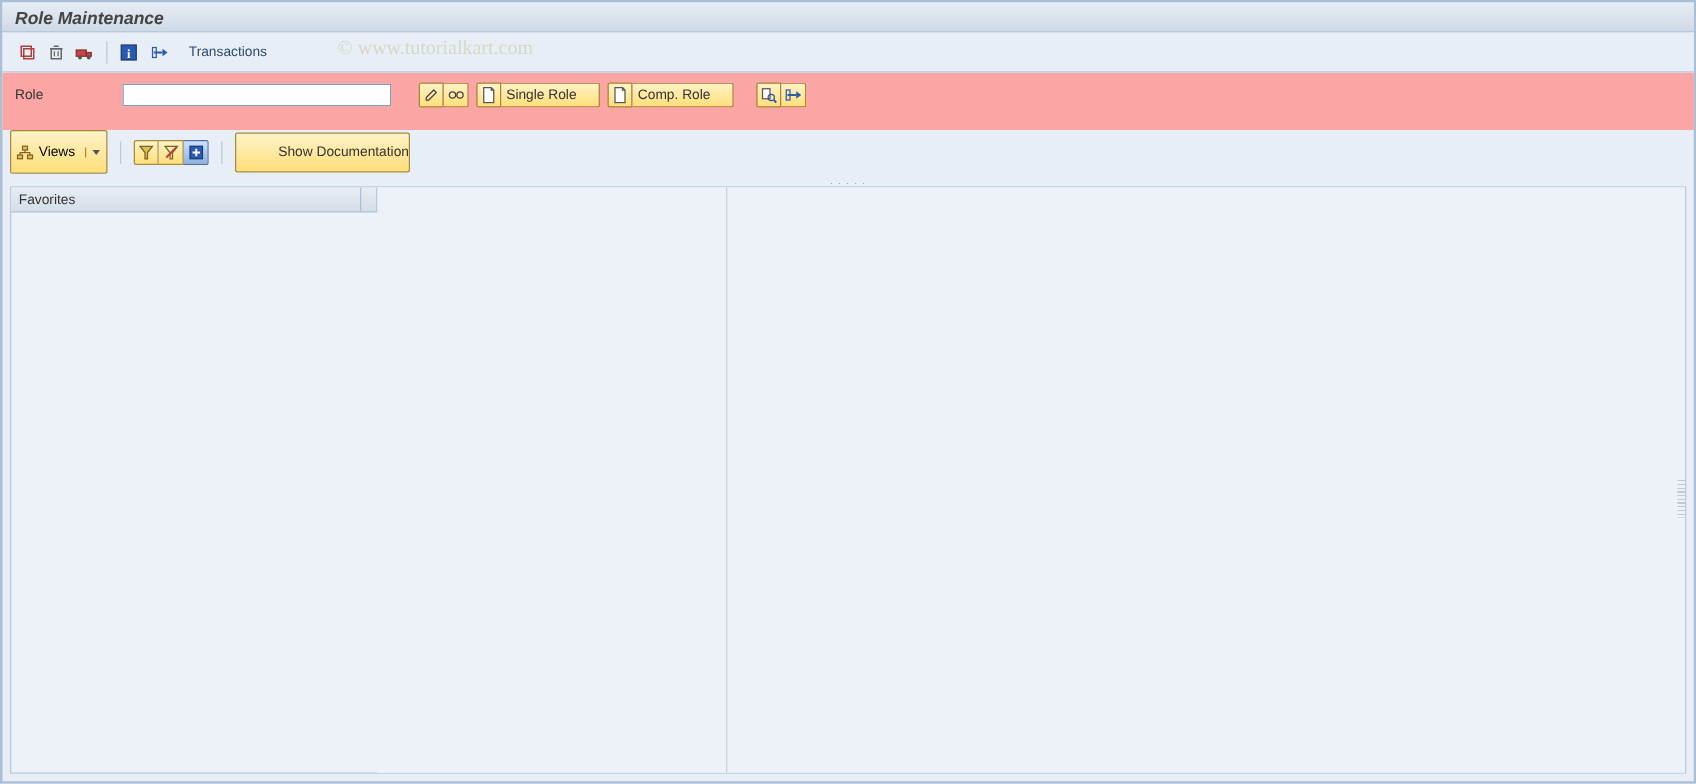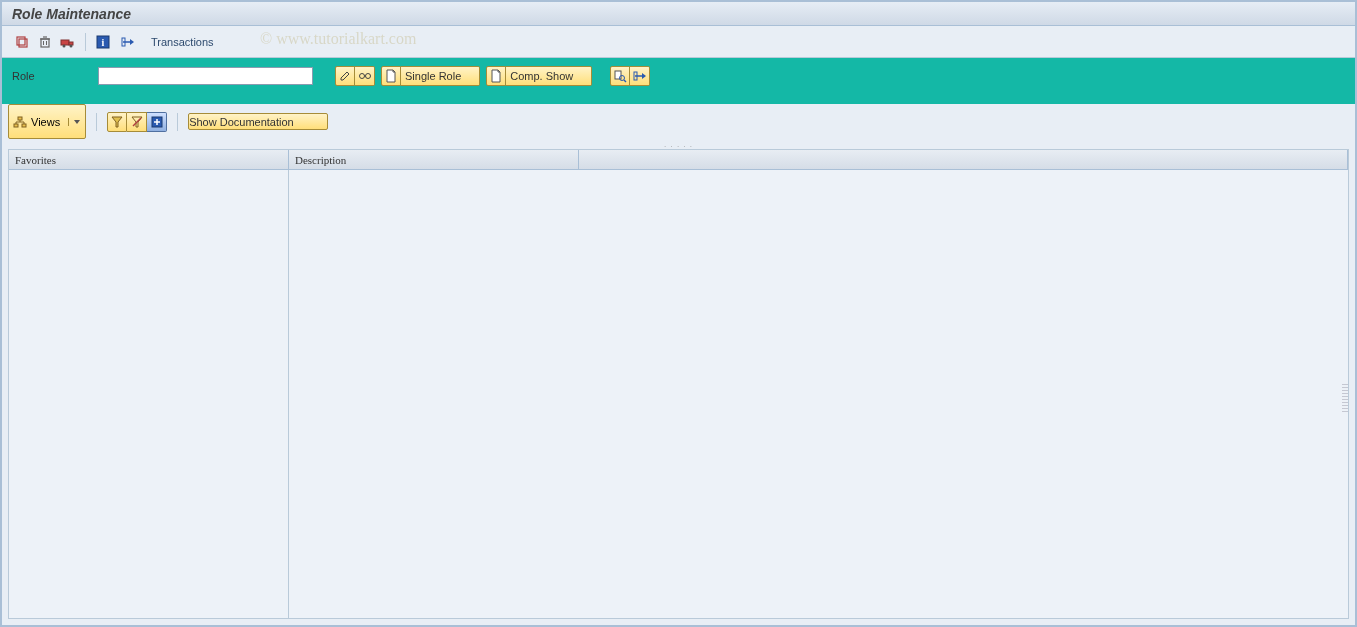--- a/index.html
+++ b/index.html
@@ -38,21 +38,21 @@
       align-items: center;
       gap: 3px;
       padding: 6px 10px;
       border-bottom: 1px solid #b9cad9;
       background: #e8eef5;
       height: 32px;
       position: relative;
     }
     .watermark {
       position: absolute;
-      left: 258px;
+      left: 268px;
       top: 4px;
       font-family: Georgia, serif;
       font-size: 16px;
       color: #d6d4c0;
       opacity: 0.85;
       pointer-events: none;
     }
     .icon-btn {
       width: 20px;
       height: 20px;
@@ -70,21 +70,21 @@
       background: #b9cad9;
       margin: 0 4px;
     }
     .toolbar-label {
       font-size: 11px;
       color: #2d4a6e;
       margin-left: 16px;
     }
     .form-area {
       padding: 8px 10px 12px 10px;
-      background: #14b8a6;
+      background: #fca5a5;
     }
     .form-row {
       display: flex;
       align-items: center;
       gap: 6px;
       margin-bottom: 6px;
     }
     .form-label {
       width: 80px;
       font-size: 11px;
@@ -154,40 +154,39 @@
       padding: 0 4px 0 4px;
       gap: 4px;
       font-size: 11px;
     }
     .views-btn .caret {
       border-left: 1px solid #a68c38;
       padding-left: 4px;
       margin-left: 4px;
     }
     .doc-btn {
-      height: 17px;
+      height: 32px;
       width: 140px;
       border: 1px solid #a68c38;
       background: linear-gradient(to bottom, #fff3c7 0%, #ffdf7a 100%);
       cursor: pointer;
-      text-align: left;
+      text-align: right;
       border-radius: 2px;
       font-size: 11px;
       color: #333;
     }
     .grid-container {
       flex: 1;
       margin: 0 6px 6px 6px;
       display: flex;
       background: #edf2f8;
       border: 1px solid #b9cad9;
-      flex-direction: column;
+      flex-direction: row;
       min-height: 0;
       position: relative;
-      font-family: Liberation Serif, serif;
     }
     .grid-header {
       display: flex;
       background: linear-gradient(to bottom, #e8edf3 0%, #d5dde7 100%);
       border-bottom: 1px solid #a9bfd6;
       height: 20px;
     }
     .grid-header-cell {
       border-right: 1px solid #a9bfd6;
       padding: 3px 6px;
@@ -318,21 +317,21 @@
       </span>
 
       <span class="btn-group">
         <button class="small-btn">
           <svg width="12" height="14" viewBox="0 0 12 14">
             <path d="M2 1 L8 1 L10 3 L10 13 L2 13 Z" fill="#fff" stroke="#555"></path>
             <path d="M8 1 L8 3 L10 3" fill="none" stroke="#555"></path>
           </svg>
         </button>
         <button class="big-btn">
-          <span>Comp. Show</span>
+          <span>Comp. Role</span>
         </button>
       </span>
 
       <span style="width:6px;"></span>
 
       <span class="btn-group">
         <button class="small-btn">
           <svg width="14" height="14" viewBox="0 0 14 14">
             <rect x="2" y="2" width="6" height="8" fill="#fff" stroke="#555"></rect>
             <circle cx="9" cy="9" r="2.5" fill="none" stroke="#2a5ab0"></circle>
@@ -398,21 +397,20 @@
     <button class="doc-btn">
       <span>Show Documentation</span>
     </button>
   </div>
 
   <div class="drag-dots">. . . . .</div>
 
   <div class="grid-container">
     <div class="grid-header">
       <div class="grid-header-cell col-fav">Favorites</div>
-      <div class="grid-header-cell col-desc">Description</div>
       <div class="grid-header-cell col-rest"></div>
     </div>
     <div class="grid-body">
       <div class="grid-body-left"></div>
       <div class="grid-body-right"></div>
     </div>
     <div class="scroll-handle"></div>
   </div>
 
 </div>

